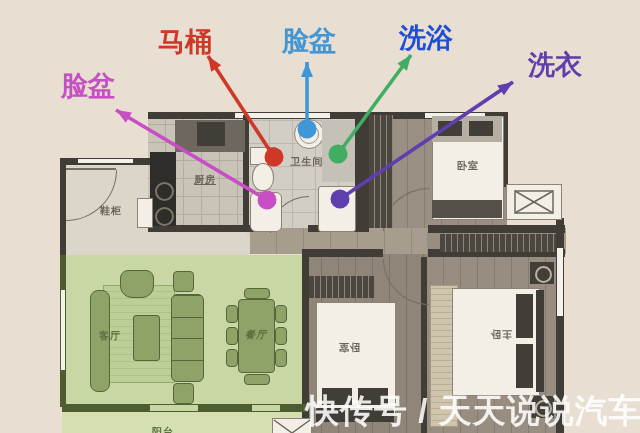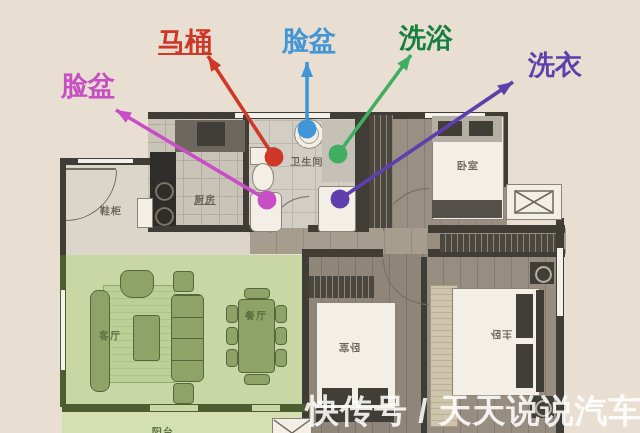--- a/index.html
+++ b/index.html
@@ -162,28 +162,28 @@
   <div class="abs greenfurn" style="left:275px;top:349px;width:10px;height:16px;"></div>
   <div class="abs greenfurn" style="left:244px;top:288px;width:24px;height:9px;"></div>
   <div class="abs greenfurn" style="left:244px;top:374px;width:24px;height:9px;"></div>
 
   <div class="abs whitebox" style="left:272px;top:418px;width:38px;height:26px;">
     <svg width="38" height="26">
       <polyline points="1,1 19,14 37,1" fill="none" stroke="#6e675c" stroke-width="1.5"></polyline>
     </svg>
   </div>
 
-  <div class="roomlabel" style="left:205px;top:200px;text-decoration:underline;">厨房</div>
+  <div class="roomlabel" style="left:205px;top:180px;text-decoration:underline;">厨房</div>
   <div class="roomlabel" style="left:307px;top:162px;">卫生间</div>
   <div class="roomlabel" style="left:111px;top:211px;">鞋柜</div>
   <div class="roomlabel" style="left:468px;top:166px;">卧室</div>
   <div class="roomlabel rot180" style="left:349px;top:347px;">卧室</div>
   <div class="roomlabel rot180" style="left:501px;top:334px;">主卧</div>
   <div class="roomlabel greenlabel" style="left:110px;top:336px;">客厅</div>
-  <div class="roomlabel greenlabel" style="left:256px;top:316px;">餐厅</div>
+  <div class="roomlabel greenlabel" style="left:256px;top:335px;font-style:italic;">餐厅</div>
   <div class="roomlabel greenlabel" style="left:163px;top:432px;">阳台</div>
 
   <svg id="overlay">
       <line x1="267" y1="200" x2="116" y2="110" stroke="#c84ec6" stroke-width="3.6"></line>
       <polygon points="116,110 125.81302335330192,122.83372793336181 131.95682927884747,112.52578688050207" fill="#c84ec6"></polygon>
       <circle cx="267" cy="200" r="9.5" fill="#c84ec6"></circle>
       <line x1="274" y1="157" x2="208" y2="56" stroke="#cf3726" stroke-width="3.6"></line>
       <polygon points="208,56 211.18269691645597,71.83889012330036 221.22808405902006,65.27457773310994" fill="#cf3726"></polygon>
       <circle cx="274" cy="157" r="9.5" fill="#cf3726"></circle>
       <line x1="307" y1="129" x2="307" y2="62" stroke="#4196d8" stroke-width="3.6"></line>
@@ -191,21 +191,21 @@
       <circle cx="307" cy="129" r="9.5" fill="#4196d8"></circle>
       <line x1="338" y1="154" x2="411" y2="55" stroke="#3fae63" stroke-width="3.6"></line>
       <polygon points="411,55 397.26874648114955,63.511913815415284 406.92696387629127,70.63362967243896" fill="#3fae63"></polygon>
       <circle cx="338" cy="154" r="9.5" fill="#3fae63"></circle>
       <line x1="340" y1="199" x2="513" y2="82" stroke="#5f3fae" stroke-width="3.6"></line>
       <polygon points="513,82 497.2134920347037,85.43309863849484 503.9360450171956,95.37328381773511" fill="#5f3fae"></polygon>
       <circle cx="340" cy="199" r="9.5" fill="#5f3fae"></circle>
     </svg>
   <div id="anno-labels">
       <div class="anno-label" style="left: 88px; top: 86px; color: rgb(200, 78, 198);">脸盆</div>
-      <div class="anno-label" style="left: 185px; top: 42px; color: rgb(207, 55, 38); text-decoration: underline;">马桶</div>
+      <div class="anno-label" style="left: 185px; top: 42px; color: rgb(207, 55, 38);">马桶</div>
       <div class="anno-label" style="left: 309px; top: 41px; color: rgb(65, 150, 216);">脸盆</div>
-      <div class="anno-label" style="left: 426px; top: 38px; color: #15803d;">洗浴</div>
+      <div class="anno-label" style="left: 426px; top: 38px; color: #1d4ed8;">洗浴</div>
       <div class="anno-label" style="left: 555px; top: 65px; color: rgb(95, 63, 174);">洗衣</div>
     </div>
 
   <div class="watermark">快传号 / 天天说说汽车</div>
 
 </div>
 
 </body></html>

